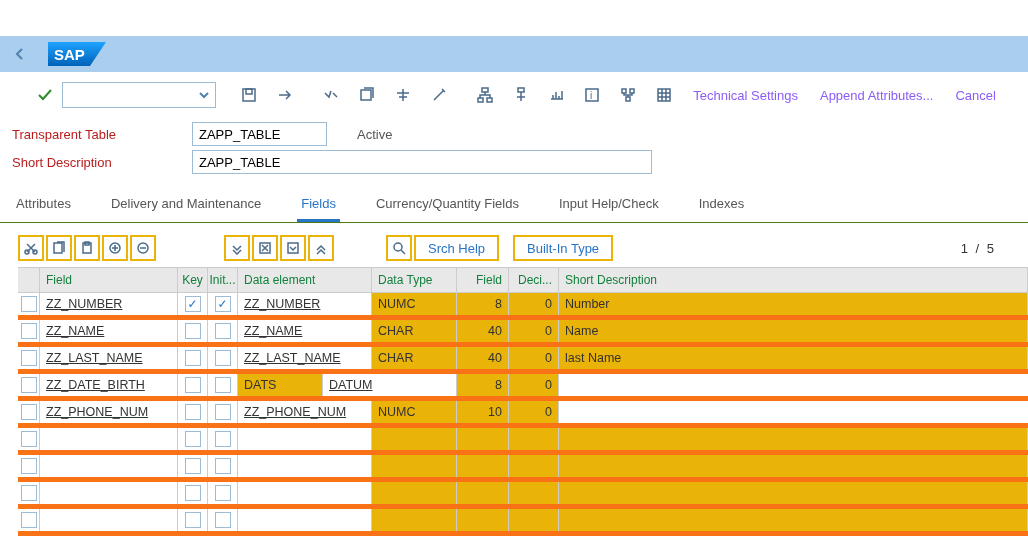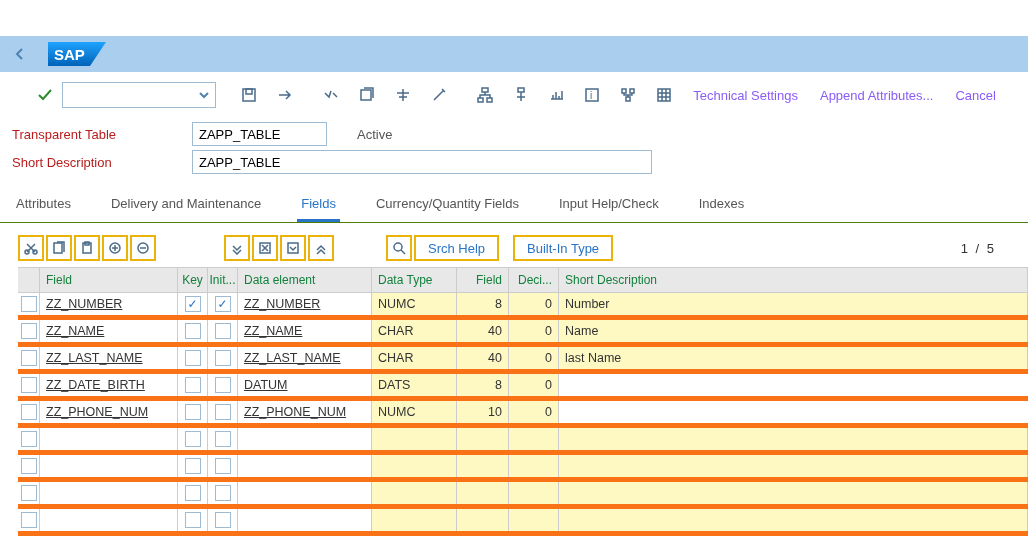--- a/index.html
+++ b/index.html
@@ -39,21 +39,21 @@
   .c-field { width: 138px; }
   .c-key { width: 30px; justify-content: center; padding: 0; }
   .c-init { width: 30px; justify-content: center; padding: 0; }
   .c-de { width: 134px; }
   .c-dt { width: 85px; }
   .c-len { width: 52px; justify-content: flex-end; }
   .c-dec { width: 50px; justify-content: flex-end; }
   .c-desc { flex: 1; }
   .trow { height: 27px; border-bottom: 5px solid #f97316; }
   .trow .td { font-size: 12.5px; }
-  .ro { background: #fef9c3; text-align: center; }
+  .ro { background: #eab308; text-align: center; }
   .underline { text-decoration: underline; }
   .cb { width: 16px; height: 16px; border: 1px solid #9dbcd4; background: #fff; display: flex; align-items: center; justify-content: center; cursor: pointer; }
   .cb.on::after { content: "✓"; font-size: 12px; color: #2874c7; }
   .svg-ico { fill: none; stroke: #4a6b8a; stroke-width: 1.5; }
   .chev { fill: none; stroke: #5082b0; stroke-width: 2; }
 </style>
 </head>
 <body>
 
 <div class="title-bar">
@@ -337,24 +337,24 @@
         </div>
     <div class="td c-field">
           <span class="underline">ZZ_DATE_BIRTH</span>
         </div>
     <div class="td c-key">
           <div class="cb"></div>
         </div>
     <div class="td c-init">
           <div class="cb"></div>
         </div>
+    <div class="td c-dt ro">DATS</div>
     <div class="td c-de">
           <span class="underline">DATUM</span>
         </div>
-    <div class="td c-dt ro">DATS</div>
     <div class="td c-len ro">8</div>
     <div class="td c-dec ro">0</div>
       </div>
       <div class="trow">
     <div class="td c-sel">
           <div class="cb"></div>
         </div>
     <div class="td c-field">
           <span class="underline">ZZ_PHONE_NUM</span>
         </div>

